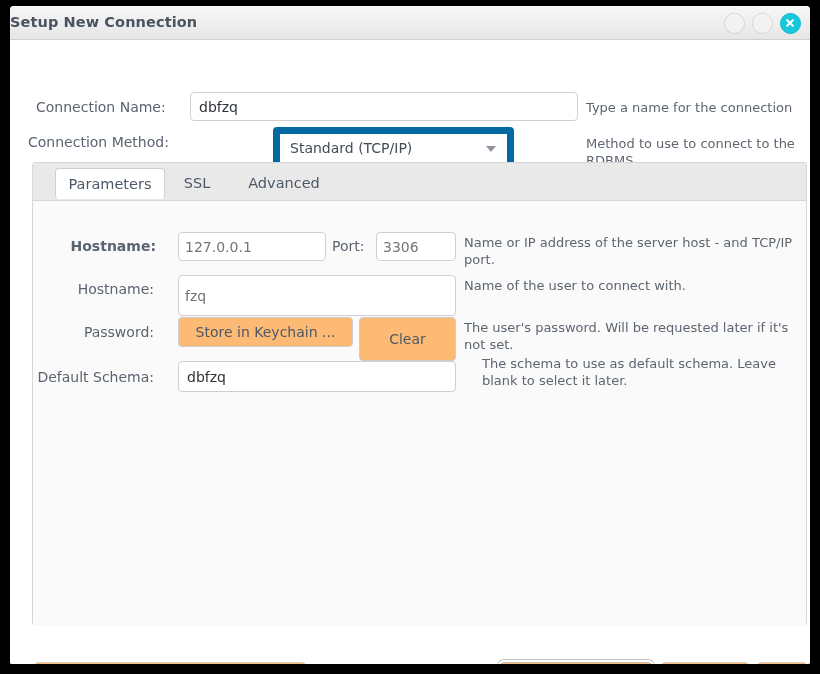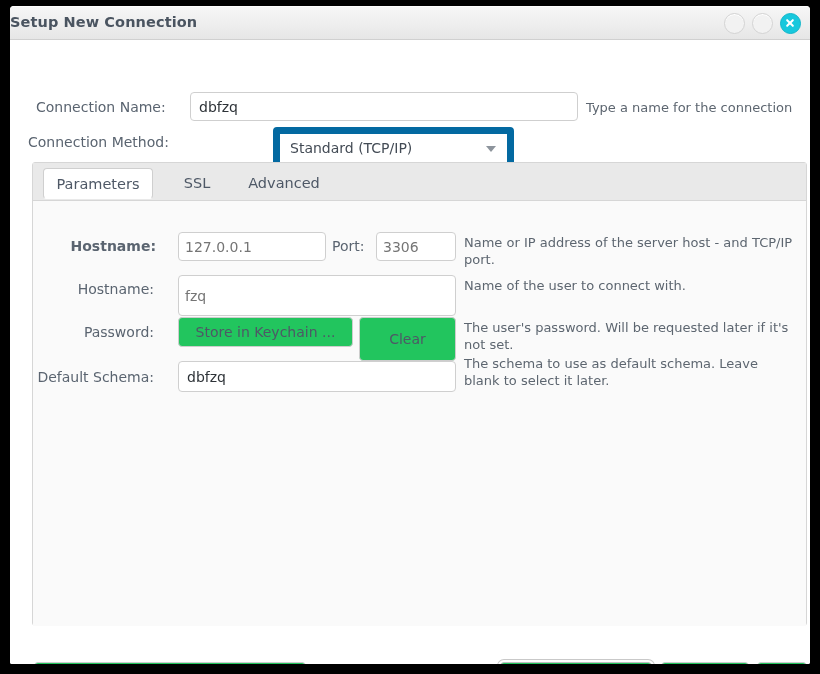--- a/index.html
+++ b/index.html
@@ -79,21 +79,21 @@
     font-size: 14px;
     color: #2e3338;
     padding: 0 8px;
     font-family: "DejaVu Sans", "Liberation Sans", sans-serif;
     outline: none;
   }
   .field.placeholder { color: #9aa0a6; padding-left: 6px; }
 
   .btn {
     box-sizing: border-box;
-    background: #22c55e;
+    background: #fdba74;
     border: 1px solid #cdcdcd;
     border-radius: 4px;
     font-size: 14px;
     color: #4e5866;
     font-family: "DejaVu Sans", "Liberation Sans", sans-serif;
     cursor: default;
     padding: 4px;
     white-space: nowrap;
   }
   .btn.focused {
@@ -149,21 +149,21 @@
     color: #4e5866;
     text-align: center;
     box-sizing: border-box;
   }
   .tab.active {
     background: #ffffff;
     border: 1px solid #cfcfcf;
     border-bottom: 1px solid #ffffff;
     border-radius: 4px;
   }
-  #tab-parameters { left: 10px; width: 110px; }
+  #tab-parameters { left: 22px; width: 110px; }
   #tab-ssl { left: 140px; width: 48px; }
   #tab-advanced { left: 205px; width: 92px; }
   #tabpanel { position: relative; height: 425px; background: #fafafa; }
 
   
   .plbl { position: absolute; font-size: 14px; color: #5a6470; text-align: right; }
 
   #lbl-hostname { left: 56px; top: 198px; width: 90px; font-weight: bold; }
   #inp-hostname { position: absolute; left: 168px; top: 192px; width: 148px; height: 29px; }
   #lbl-port { position: absolute; left: 322px; top: 198px; font-size: 14px; color: #5a6470; }
@@ -174,21 +174,21 @@
   #inp-username { position: absolute; left: 168px; top: 235px; width: 278px; height: 41px; }
   #help-user { position: absolute; left: 454px; top: 237px; }
 
   #lbl-password { left: 54px; top: 284px; width: 90px; }
   #btn-keychain { position: absolute; left: 168px; top: 277px; width: 175px; height: 30px; }
   #btn-clear { position: absolute; left: 349px; top: 277px; width: 97px; height: 44px; }
   #help-pass { position: absolute; left: 454px; top: 279px; }
 
   #lbl-schema { left: 14px; top: 329px; width: 130px; }
   #inp-schema { position: absolute; left: 168px; top: 321px; width: 278px; height: 31px; }
-  #help-schema { position: absolute; left: 454px; top: 315px; width: 330px; }
+  #help-schema { position: absolute; left: 472px; top: 315px; width: 330px; }
 
   
   #btn-configure { position: absolute; left: 24px; top: 622px; width: 272px; height: 30px; }
   #btn-test { position: absolute; left: 490px; top: 622px; width: 152px; height: 30px; }
   #btn-cancel { position: absolute; left: 651px; top: 622px; width: 88px; height: 30px; }
   #btn-ok { position: absolute; left: 747px; top: 622px; width: 50px; height: 30px; }
 </style>
 </head>
 <body>
 
@@ -207,20 +207,21 @@
 
     <div class="lbl" id="lbl-conn-name">Connection Name:</div>
     <input class="field" id="inp-conn-name" type="text" value="dbfzq" style="">
     <div class="help" id="help-conn-name">Type a name for the connection</div>
 
     <div class="lbl" id="lbl-conn-method">Connection Method:</div>
     <div id="dd-conn-method">
       <span class="val">Standard (TCP/IP)</span>
       <span id="dd-arrow"></span>
     </div>
+    <div class="help" id="help-conn-method">Method to use to connect to the RDBMS</div>
 
     <div id="tabwrap">
       <div id="tabstrip">
         <div class="tab active" id="tab-parameters">Parameters</div>
         <div class="tab" id="tab-ssl">SSL</div>
         <div class="tab" id="tab-advanced">Advanced</div>
       </div>
       <div id="tabpanel"></div>
     </div>
 

